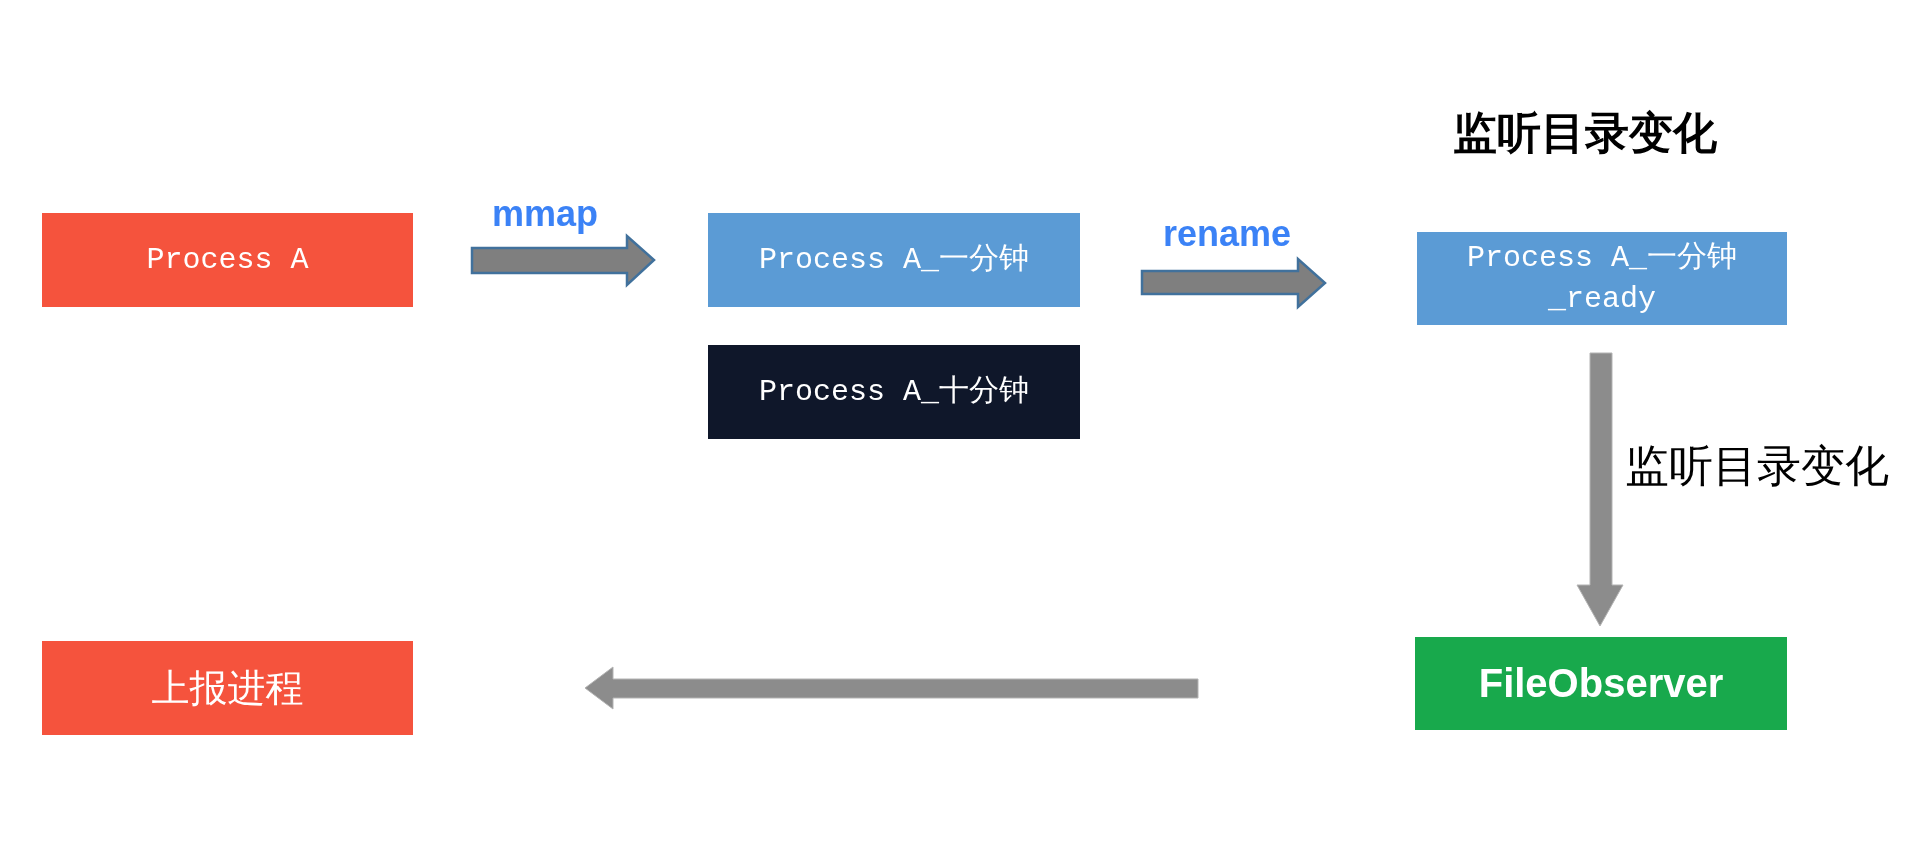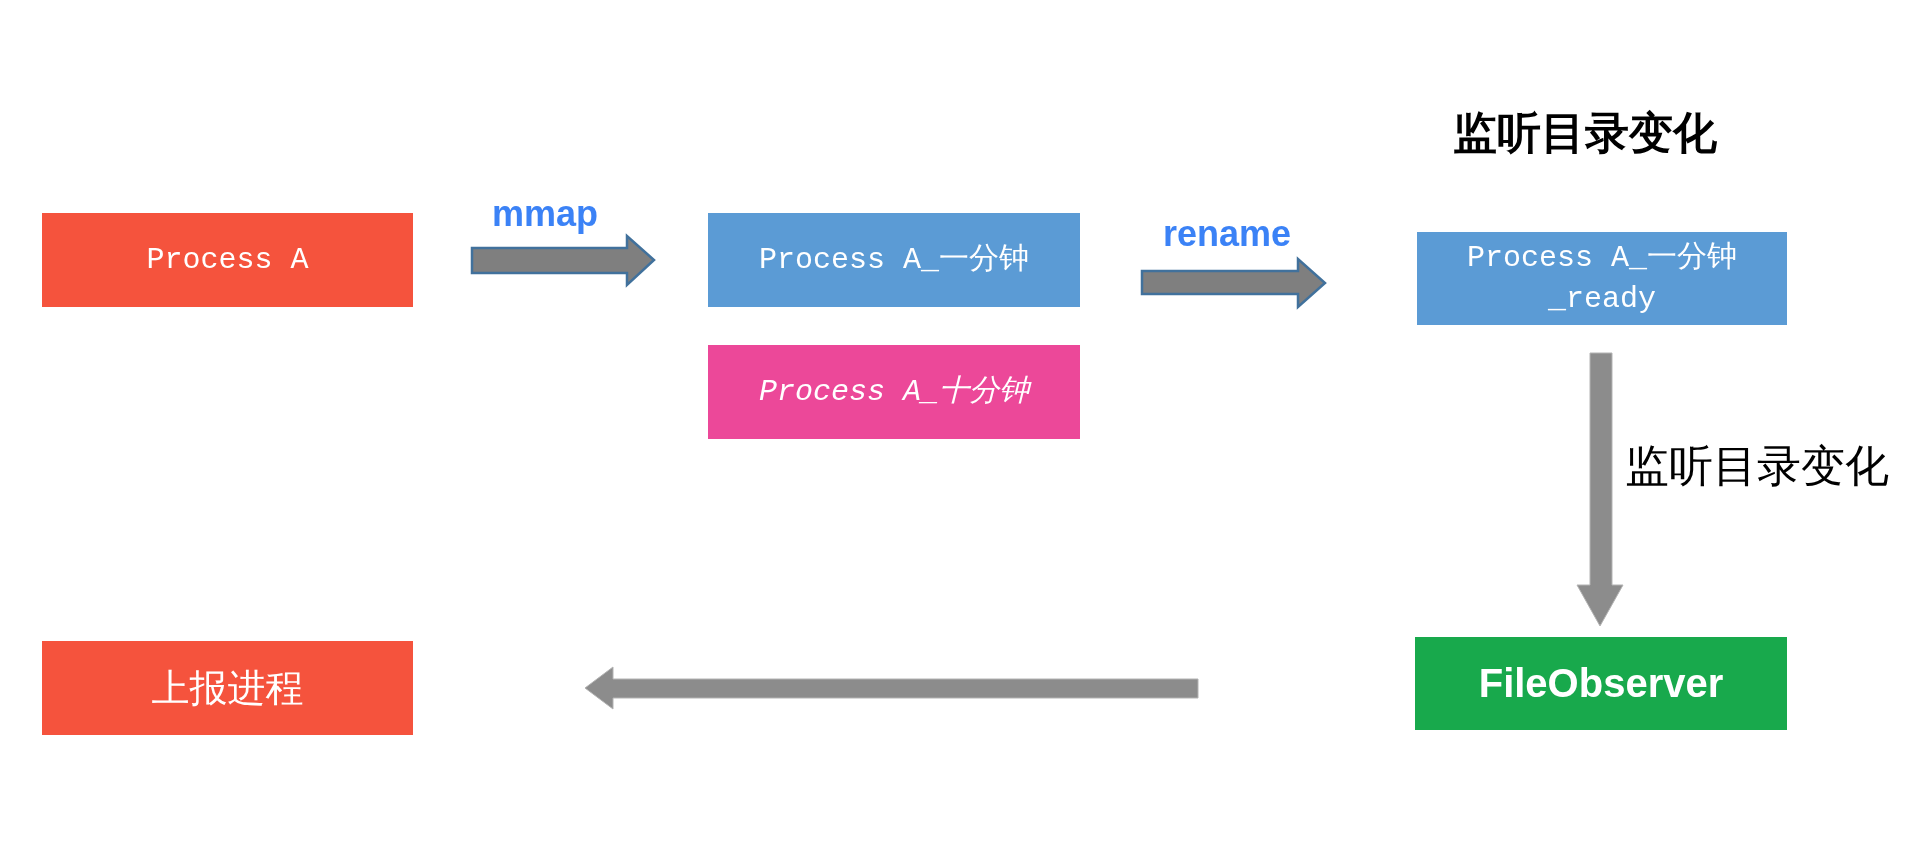--- a/index.html
+++ b/index.html
@@ -111,21 +111,21 @@
   </svg>
 
   <div class="node" id="box-process-a" style="background-color: rgb(245, 83, 61); color: rgb(255, 255, 255);">
     <span class="mono-label">Process A</span>
   </div>
 
   <div class="node" id="box-one-minute" style="background-color: rgb(91, 155, 213); color: rgb(255, 255, 255);">
     <span class="mono-label">Process A_一分钟</span>
   </div>
 
-  <div class="node" id="box-ten-minute" style="background-color: #ec4899; color: rgb(255, 255, 255); font-style: italic;">
+  <div class="node" id="box-ten-minute" style="background-color: #0f172a; color: rgb(255, 255, 255);">
     <span class="mono-label">Process A_十分钟</span>
   </div>
 
   <div class="node" id="box-ready" style="background-color: rgb(91, 155, 213); color: rgb(255, 255, 255);">
     <span class="mono-label">Process A_一分钟</span>
     <span class="mono-label">_ready</span>
   </div>
 
   <div class="node" id="box-observer" style="background-color: rgb(24, 169, 76); color: rgb(255, 255, 255);">
     <span class="observer-label">FileObserver</span>

